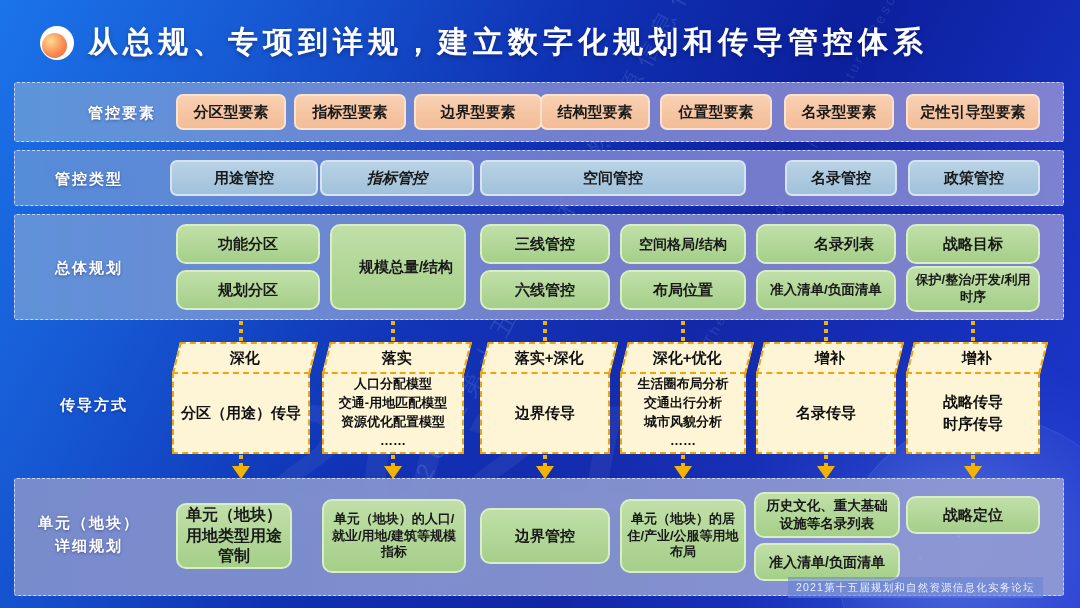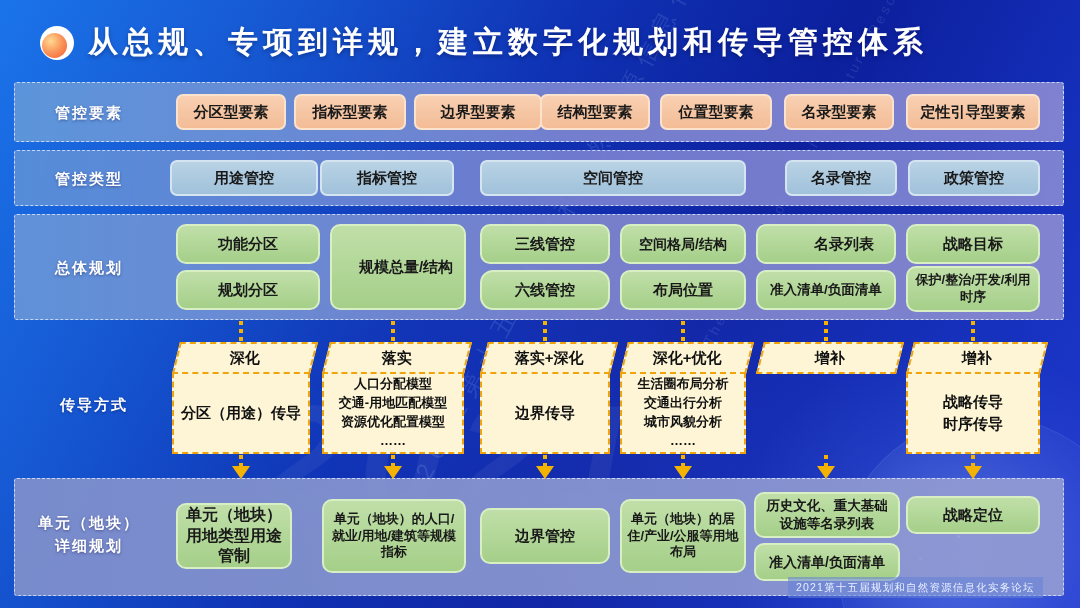--- a/index.html
+++ b/index.html
@@ -29,41 +29,41 @@
   .title-icon-ball{position:absolute;left:2px;top:7px;width:25px;height:25px;border-radius:50%;
     background:radial-gradient(circle at 35% 32%, #ffd992 , #fb9a5e 45%, #f4703f 80%, #ef5f38);}
   .title-text{font-size:30px;font-weight:bold;color:#fff;letter-spacing:5px;text-shadow:0 2px 4px rgba(0,0,40,.35);}
   
   .band{position:absolute;left:14px;width:1050px;border:1px dashed rgba(213,228,255,0.85);border-radius:3px;box-sizing:border-box;}
   #band-elements{top:82px;height:60px;background:linear-gradient(90deg,rgba(95,150,218,.97),rgba(125,133,208,.92) 55%,rgba(143,142,212,.88));}
   #band-types{top:150px;height:56px;background:linear-gradient(90deg,rgba(88,142,216,.97),rgba(120,128,208,.92) 55%,rgba(139,140,212,.88));}
   #band-master{top:214px;height:106px;background:linear-gradient(90deg,rgba(100,148,216,.95),rgba(130,136,206,.9) 55%,rgba(146,145,210,.86));}
   #band-detailed{top:478px;height:118px;background:linear-gradient(90deg,rgba(126,143,204,.94),rgba(148,156,211,.92));}
   .row-label{position:absolute;left:14px;width:150px;color:#fff;font-weight:bold;font-size:15px;text-align:center;letter-spacing:2px;text-shadow:0 1px 3px rgba(0,0,60,.4);}
-  #label-elements{top:104px;}
+  #label-elements{top:104px;padding-left:33px;}
   #label-types{top:170px;}
   #label-master{top:259px;}
   #label-transmission{top:396px;left:24px;width:140px;}
   #label-detailed{top:512px;white-space:pre-line;line-height:1.5;}
   
   .bx{position:absolute;display:flex;align-items:center;justify-content:center;text-align:center;
       font-weight:bold;color:#191919;box-sizing:border-box;line-height:1.3;padding:1px 4px;}
   .bx-orange{background:linear-gradient(180deg,#f8d0b2,#f3bc96);border:2px solid #fbe2cd;border-radius:7px;font-size:15px;height:36px;top:94px;}
   .bx-blue{background:linear-gradient(180deg,#b9d2e5,#a0c2da);border:2px solid #d4e5f1;border-radius:7px;font-size:15px;height:36px;top:160px;}
   .bx-green{background:linear-gradient(180deg,#c0dfa8,#a5cf89);border:2px solid #d8eec3;border-radius:10px;font-size:15px;}
   
   .e0{left:176px;width:110px;} .e1{left:294px;width:112px;} .e2{left:414px;width:128px;}
   .e3{left:540px;width:110px;} .e4{left:660px;width:112px;} .e5{left:784px;width:110px;} .e6{left:906px;width:134px;}
   
-  .t0{left:170px;width:148px;} .t1{left:320px;width:134px;} .t2{left:480px;width:266px;}
+  .t0{left:170px;width:148px;} .t1{left:320px;width:154px;font-style:italic;} .t2{left:480px;width:266px;}
   .t3{left:785px;width:112px;} .t4{left:908px;width:132px;}
   
   .m0{left:176px;width:144px;top:224px;height:40px;} .m1{left:176px;width:144px;top:270px;height:40px;}
   .m2{left:330px;width:136px;top:224px;height:86px;padding-left:20px;}
-  .m3{left:480px;width:130px;top:224px;height:40px;} .m4{left:480px;width:130px;top:270px;height:40px;border-radius:13px;}
+  .m3{left:480px;width:130px;top:224px;height:40px;} .m4{left:480px;width:130px;top:270px;height:40px;}
   .m5{left:620px;width:126px;top:224px;height:40px;font-size:14px;} .m6{left:620px;width:126px;top:270px;height:40px;}
   .m7{left:756px;width:140px;top:224px;height:40px;padding-left:40px;} .m8{left:756px;width:140px;top:270px;height:40px;font-size:13.5px;}
   .m9{left:906px;width:134px;top:224px;height:40px;} .m10{left:906px;width:134px;top:266px;height:46px;font-size:13px;}
   
   .flag{position:absolute;top:342px;height:112px;}
   .f0{left:172px;width:138px;} .f1{left:322px;width:142px;} .f2{left:480px;width:130px;}
   .f3{left:620px;width:126px;} .f4{left:756px;width:140px;} .f5{left:906px;width:134px;}
   .flag-top{position:relative;height:32px;background:#fdf5d6;border:2px dashed #efa40b;box-sizing:border-box;
     transform:skewX(-14deg);transform-origin:0 100%;display:flex;align-items:center;justify-content:center;}
   .flag-top-label{transform:skewX(14deg);font-weight:bold;font-size:15px;color:#111;}
@@ -181,20 +181,21 @@
       </div>
     <div class="flag-body small">生活圈布局分析
 交通出行分析
 城市风貌分析
 ……</div>
   </div>
   <div class="flag f4">
     <div class="flag-top">
         <span class="flag-top-label">增补</span>
       </div>
+    <div class="flag-body">名录传导</div>
   </div>
   <div class="flag f5">
     <div class="flag-top">
         <span class="flag-top-label">增补</span>
       </div>
     <div class="flag-body">战略传导
 时序传导</div>
   </div>
 
   <div class="conn conn-bot cx0t"></div>

